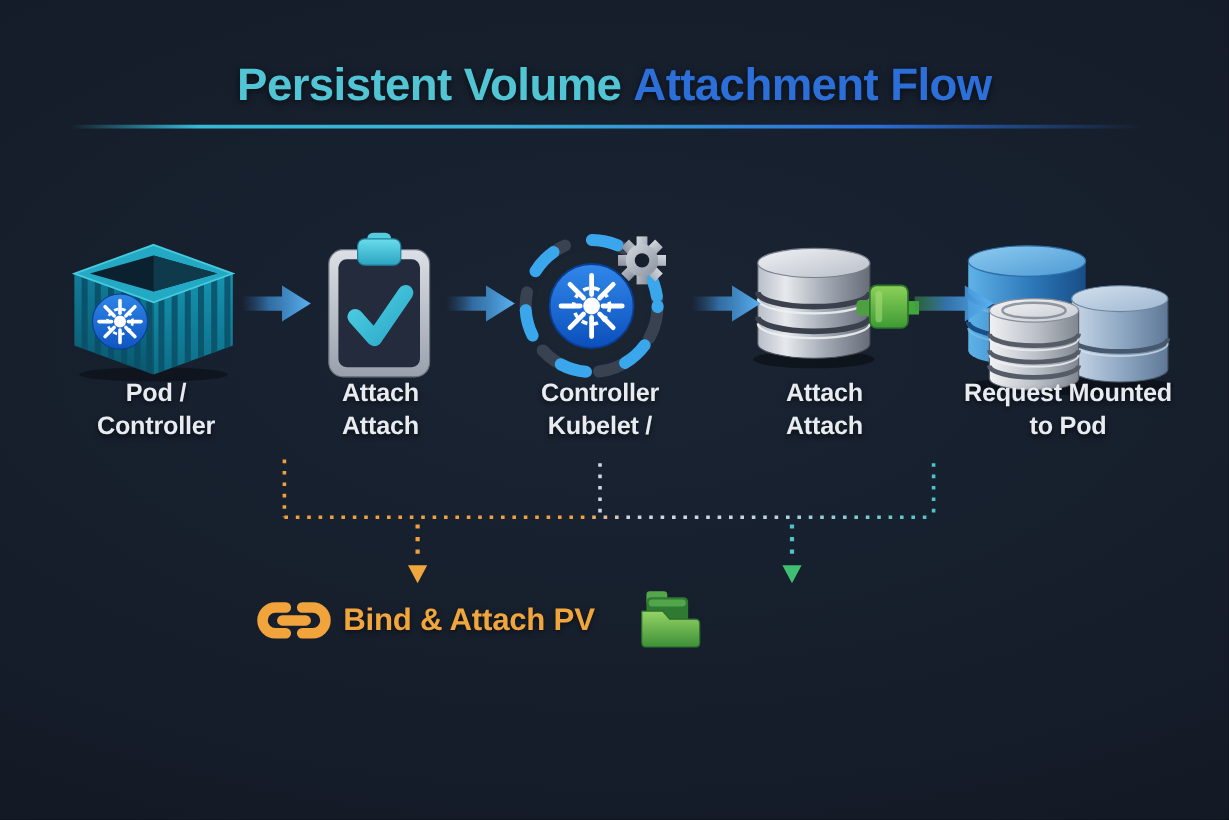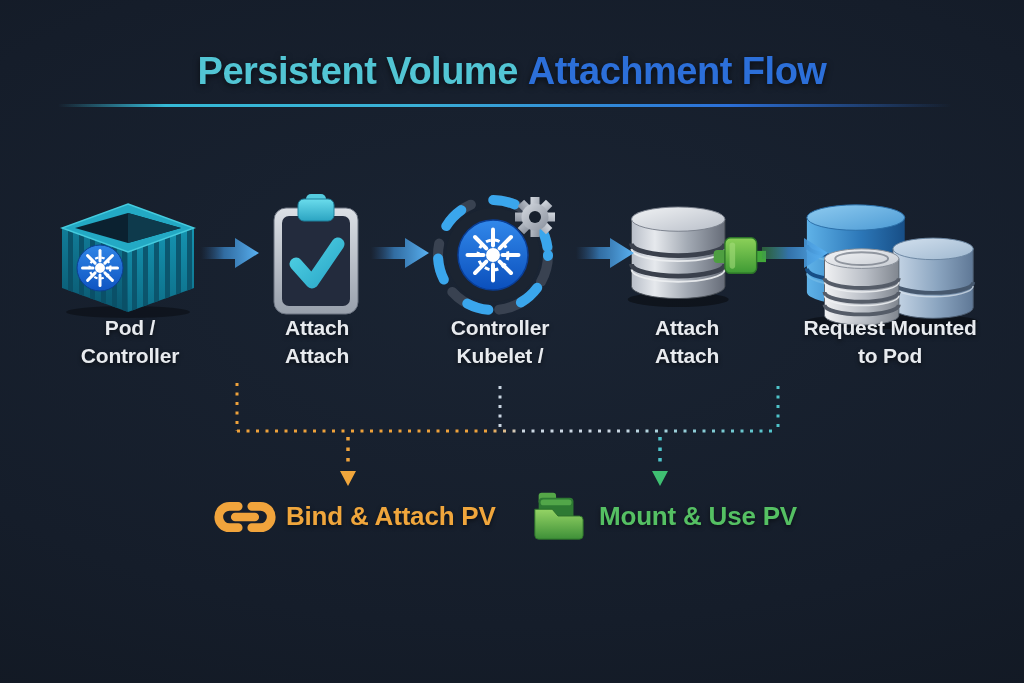--- a/index.html
+++ b/index.html
@@ -344,15 +344,14 @@
             <stop offset="0" stop-color="#95d465"></stop>
             <stop offset="1" stop-color="#3e9038"></stop>
           </linearGradient>
       </defs>
       <rect x="10" y="3" width="18" height="12" rx="3" fill="#55a648"></rect>
       <rect x="10" y="8" width="36" height="30" rx="4" fill="#2e7a33"></rect>
       <rect x="12" y="10" width="32" height="6" rx="3" fill="#63b953" opacity="0.7"></rect>
       <path d="M6,20 h18 l6,7 h22 q4,0 4,4 v16 q0,4 -4,4 H10 q-4,0 -4,-4 Z" fill="url(#foldG)" stroke="#2b6e2a" stroke-width="1"></path>
     </svg>
   </div>
-  <div class="callout-label callout-green" style="left:599px;">Mount &amp; Use PV</div>
 
 </div>
 
 </body></html>

